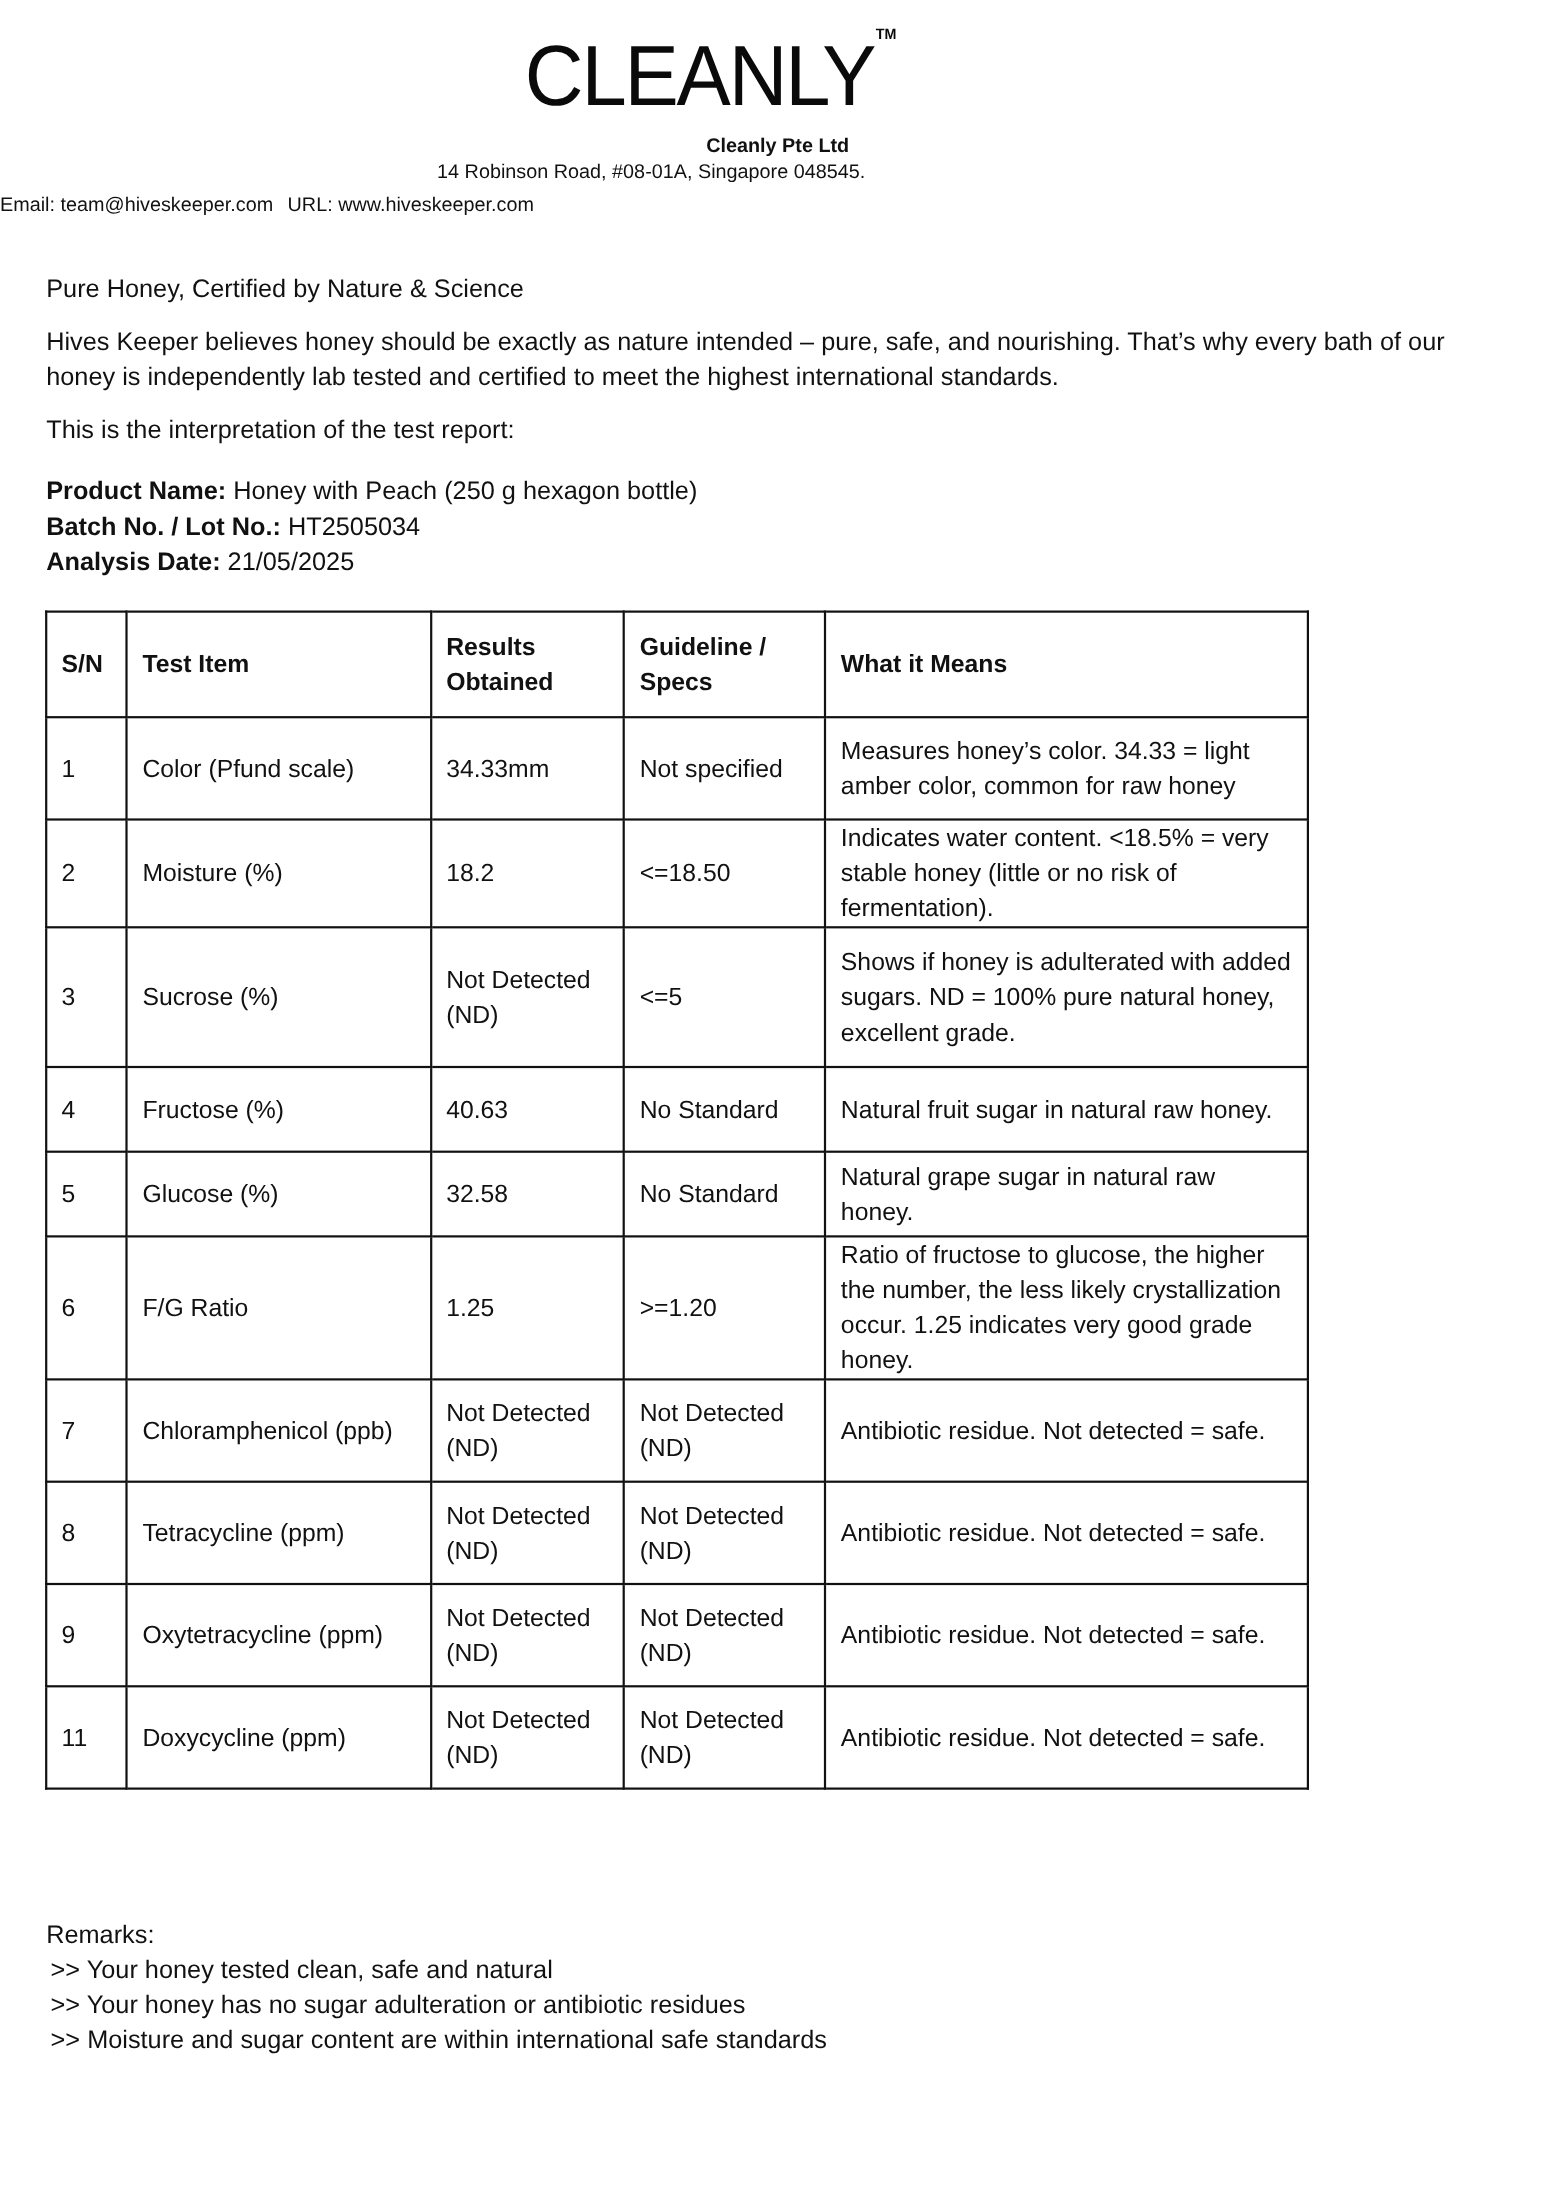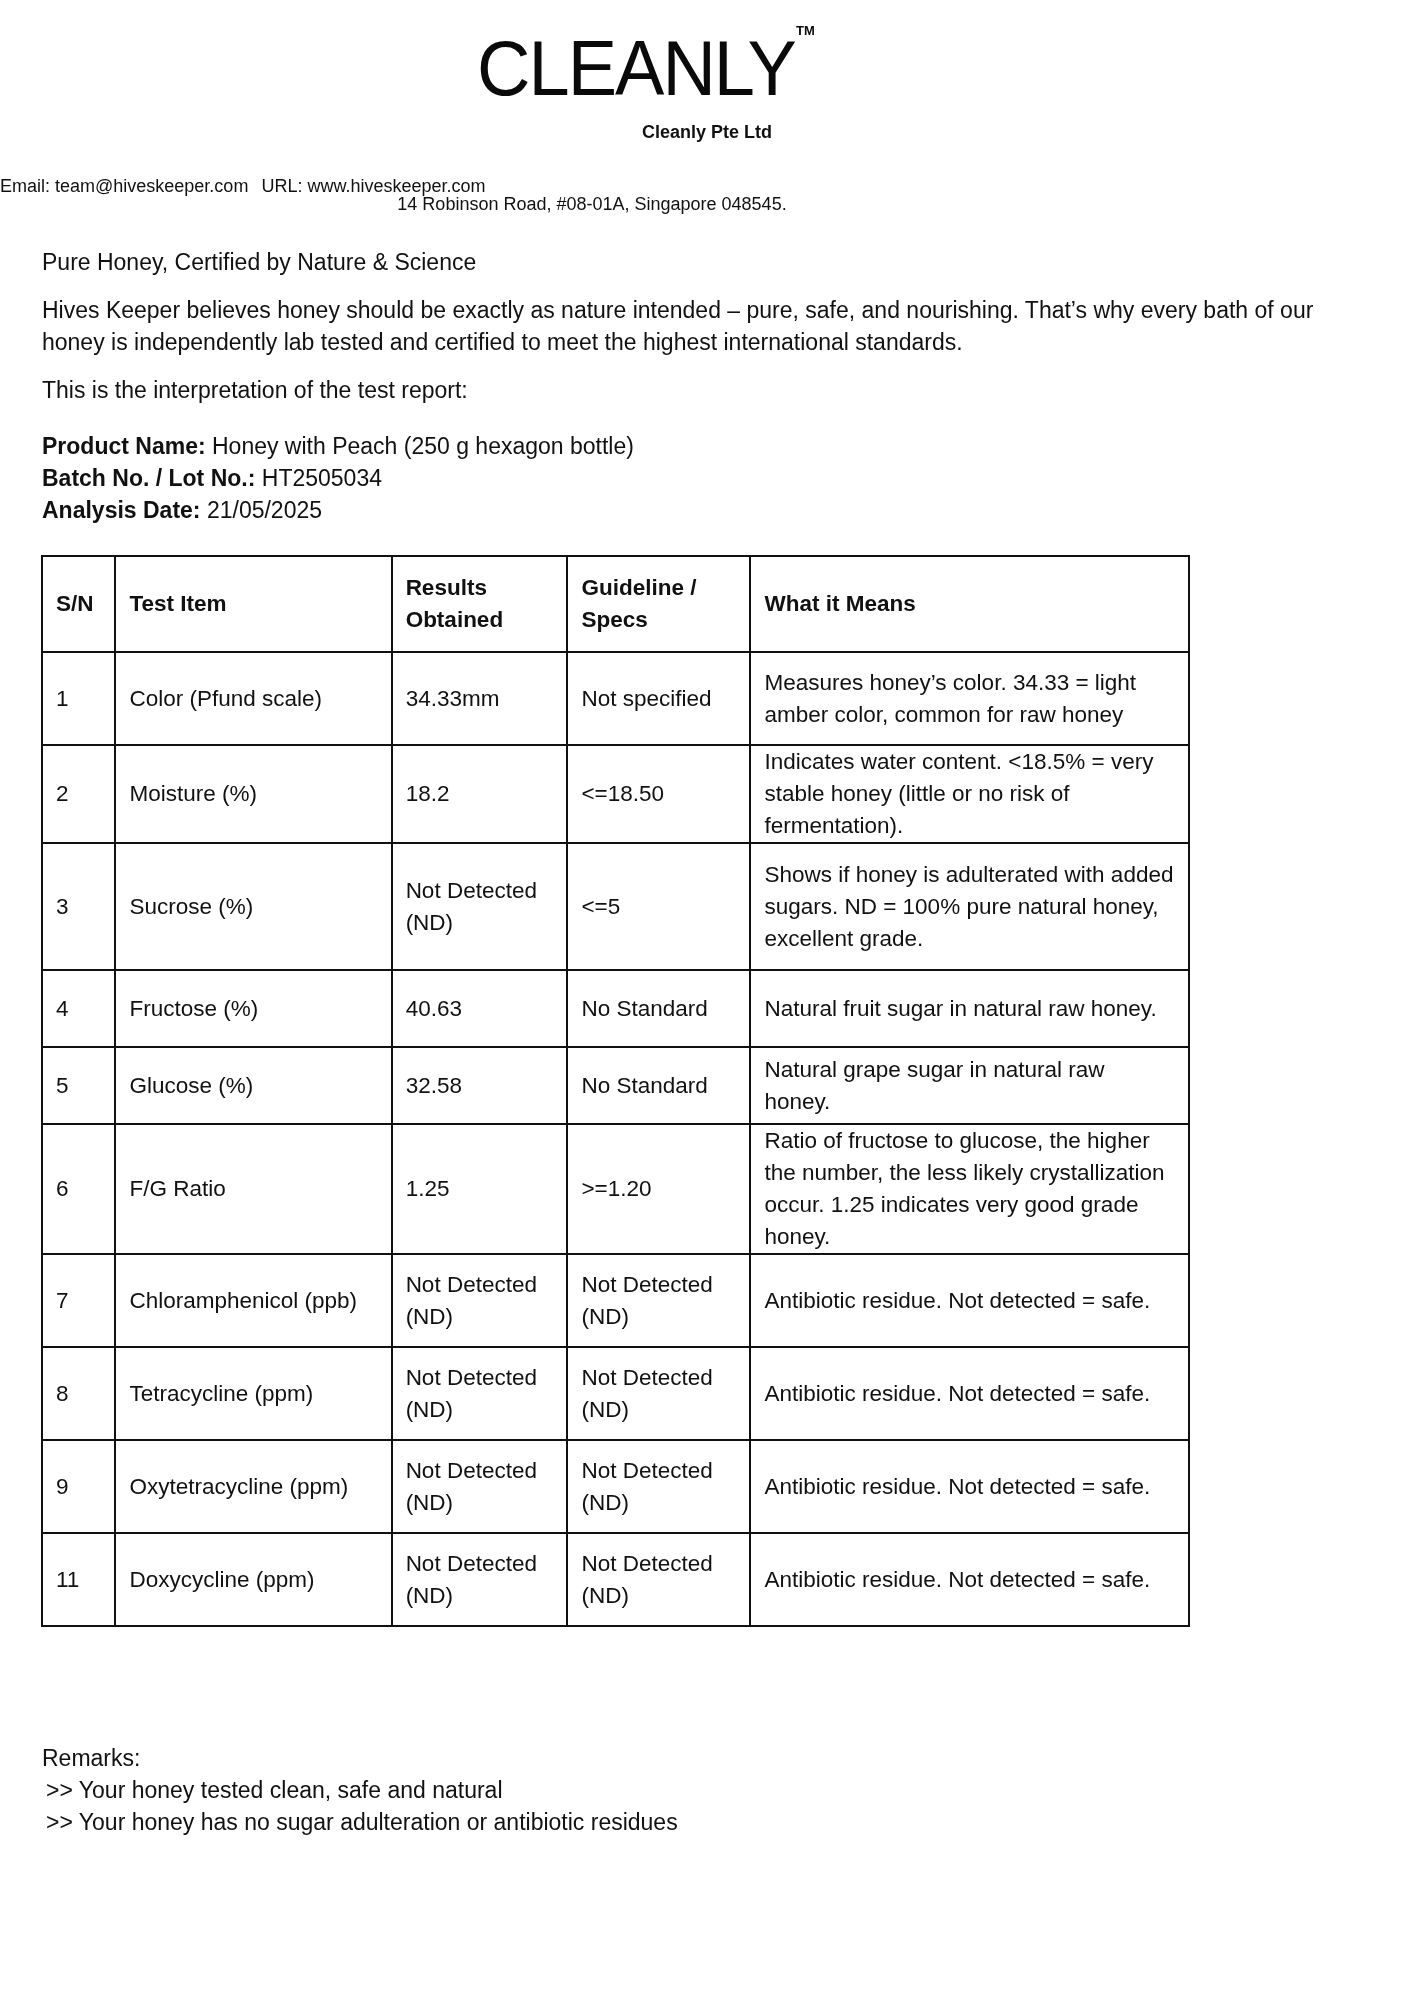--- a/index.html
+++ b/index.html
@@ -1,21 +1,21 @@
 <!DOCTYPE html>
 <html><head>
 <meta charset="utf-8">
 <style>
   html, body { margin: 0; padding: 0; background: #ffffff; }
   body { width: 1414px; height: 2000px; position: relative; font-family: "Liberation Sans", sans-serif; color: #111111; }
   .logo { position: absolute; top: 32px; left: 0; width: 1272px; text-align: center; }
   .logo-text { font-family: "Liberation Sans", sans-serif; font-size: 74px; letter-spacing: -2px; font-weight: 400; color: #0a0a0a; line-height: 1; display: inline-block; position: relative; transform: scaleY(1.05); }
   .tm { position: absolute; top: -6px; right: -20px; font-size: 13px; font-weight: 700; letter-spacing: 0; }
   .company { position: absolute; top: 122px; left: 0; width: 1414px; text-align: center; font-size: 18px; font-weight: 700; }
-  .address { position: absolute; top: 146px; left: 0; width: 1184px; text-align: center; font-size: 18px; margin-top: 48px; }
+  .address { position: absolute; top: 146px; left: 0; width: 1184px; text-align: center; font-size: 18px; }
   .contact { position: absolute; top: 176px; left: 0; width: 1414px; text-align: left; font-size: 18px; }
   .contact span + span { margin-left: 8px; }
 
   .body-text { position: absolute; left: 42px; width: 1340px; font-size: 23px; line-height: 32px; }
   .tagline { top: 246px; }
   .intro { top: 294px; }
   .interp { top: 374px; }
   .meta { top: 430px; }
   .meta div { line-height: 32px; }
   .meta b { font-weight: 700; }
@@ -146,13 +146,14 @@
       <td>Not Detected (ND)</td>
       <td>Antibiotic residue. Not detected = safe.</td>
     </tr>
   </tbody>
 </table>
 
 <div class="remarks">
   <div>Remarks:</div>
   <div class="item">&gt;&gt; Your honey tested clean, safe and natural</div>
   <div class="item">&gt;&gt; Your honey has no sugar adulteration or antibiotic residues</div>
+  <div class="item">&gt;&gt; Moisture and sugar content are within international safe standards</div>
 </div>
 
 </body></html>

